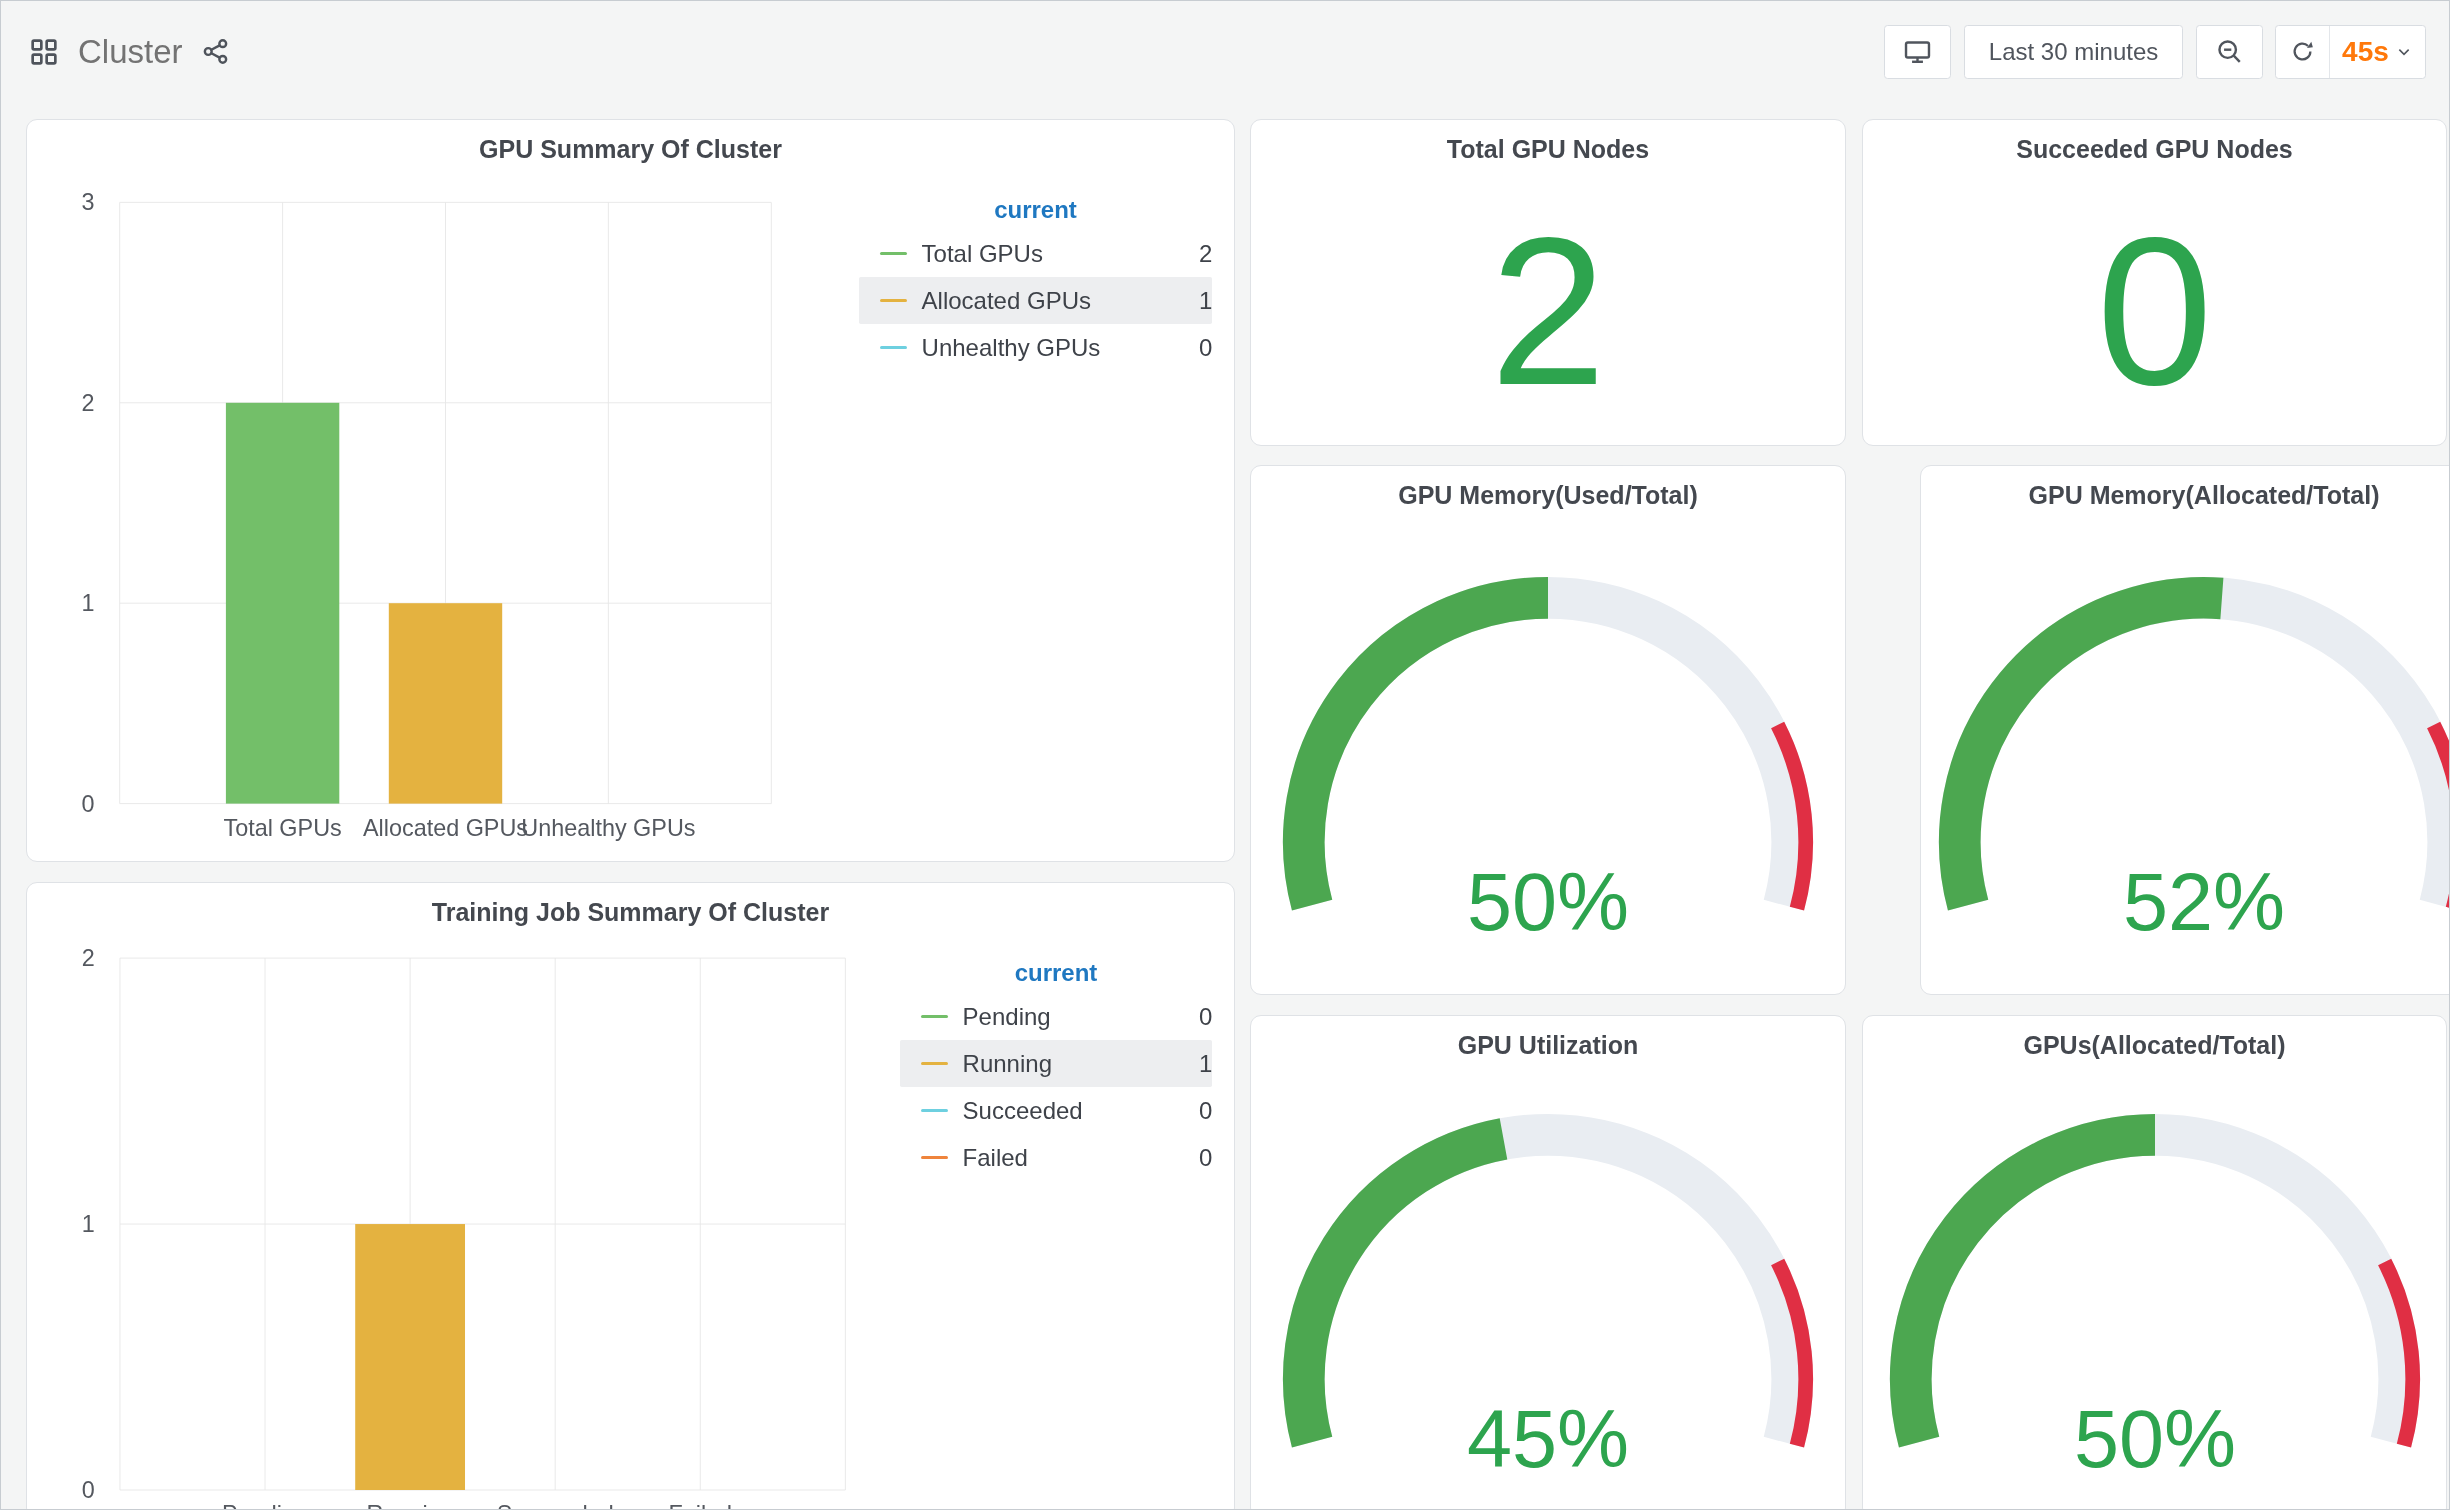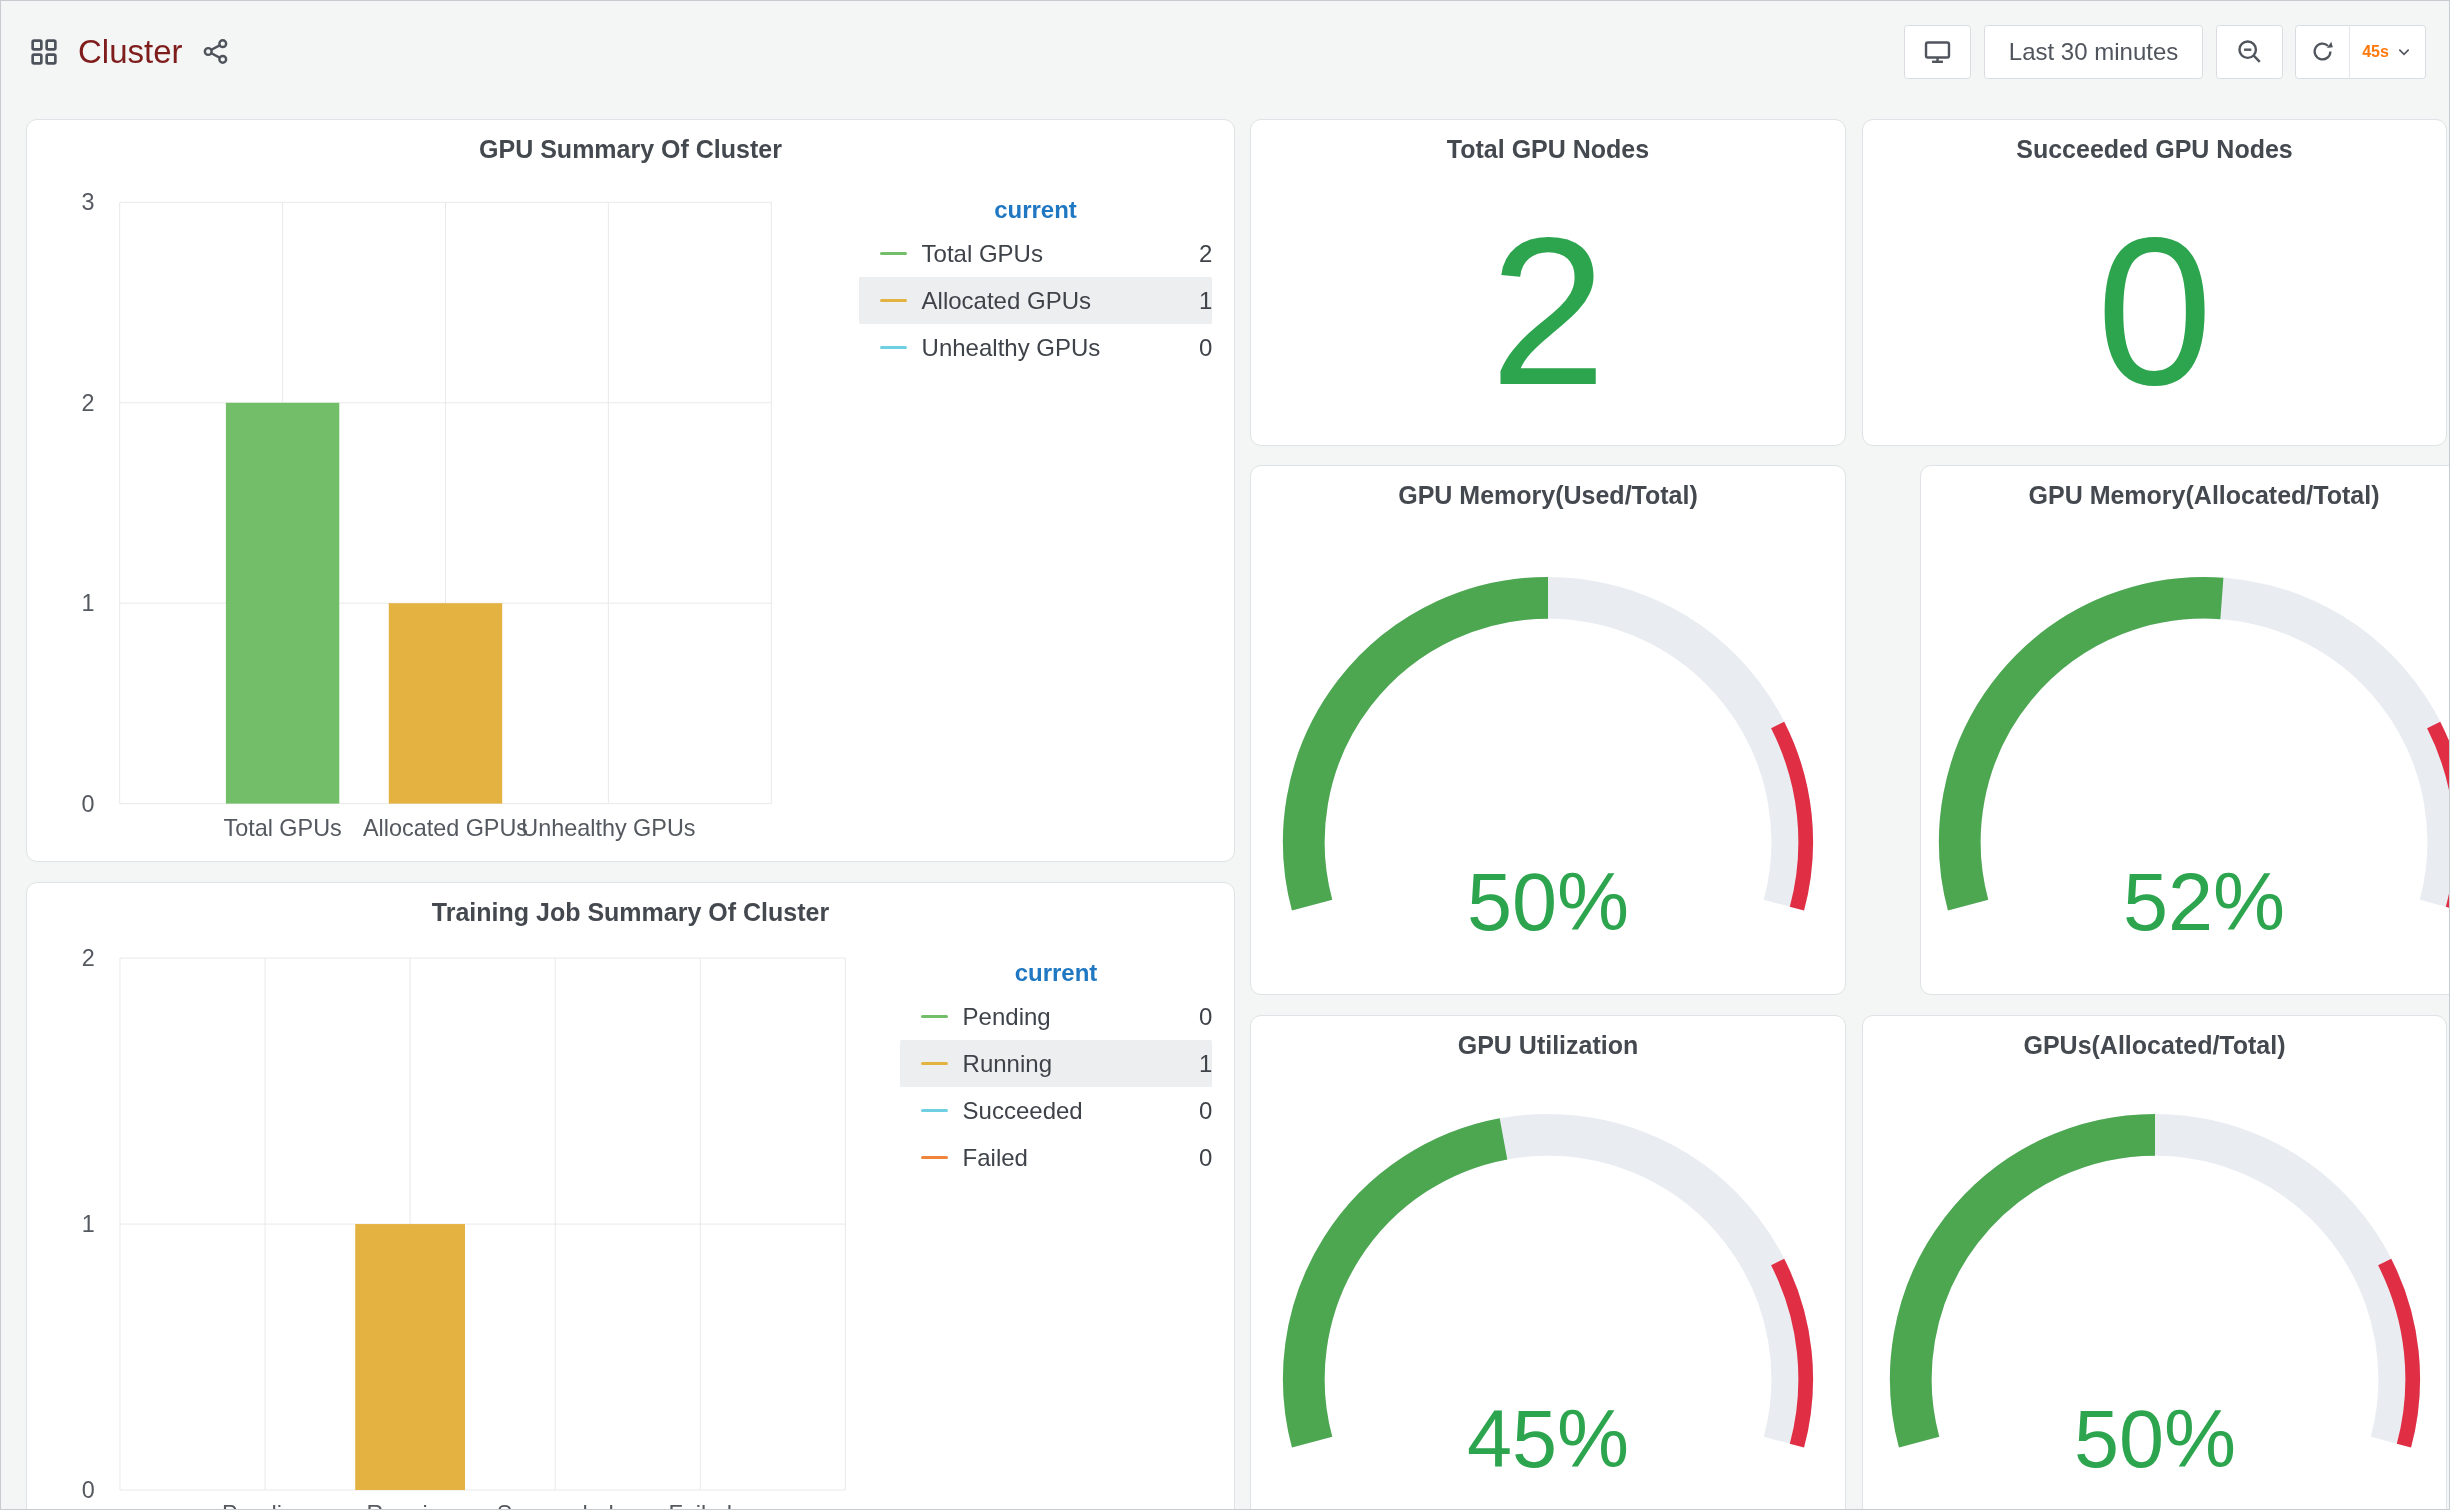--- a/index.html
+++ b/index.html
@@ -6,30 +6,30 @@
   *{box-sizing:border-box;}
   .screen{
     position:relative;width:2450px;height:1510px;overflow:hidden;
     background:#F4F5F5;border:0.9px solid #C7CCD1;
     font-family:"Liberation Sans", sans-serif;color:#3F4249;
   }
   
   .topbar{position:absolute;left:0;top:0;right:0;height:101px;display:flex;
     justify-content:space-between;align-items:center;padding:0 23.4px 0 27px;}
   .tb-left{display:flex;align-items:center;gap:18px;}
-  .dash-title{font-size:33px;font-weight:500;color:#7f1d1d;margin:0;}
+  .dash-title{font-size:33px;font-weight:500;color:#737373;margin:0;}
   .icon-plain{background:none;border:none;padding:0;color:#4E535B;cursor:pointer;display:flex;align-items:center;}
   .tb-right{display:flex;align-items:center;gap:12.6px;}
   .hbtn{height:54px;background:#fff;border:0.9px solid #D9DDE2;border-radius:3.6px;color:#50555D;
     display:flex;align-items:center;font-size:24px;font-family:inherit;cursor:pointer;}
   .hbtn.sq{width:67px;justify-content:center;padding:0;}
   .timebtn{padding:0 24px;gap:12.6px;flex-direction:column;}
   .refresh-group{padding:0;overflow:hidden;}
   .rg-seg{height:52px;display:flex;align-items:center;background:none;border:none;padding:0 12.6px;
-    font-size:16px;color:inherit;font-family:inherit;cursor:pointer;}
+    font-size:28px;color:inherit;font-family:inherit;cursor:pointer;}
   .rg-divider{width:0.9px;height:52px;background:#E3E6EA;}
   .interval-label{font-weight:700;margin-right:7.2px;}
   
   .panel{position:absolute;background:#fff;border:0.9px solid #DFE2E6;border-radius:11px;overflow:hidden;}
   .panel-title{height:58px;display:flex;align-items:center;justify-content:center;
     font-size:25px;font-weight:700;color:#44484F;cursor:pointer;}
   .panel-body{display:flex;}
   .p1{left:25px;top:118px;width:1209px;height:743px;}
   .p2{left:25px;top:881px;width:1209px;height:637px;}
   .p3{left:1249px;top:118px;width:596px;height:327px;text-align:center;}

